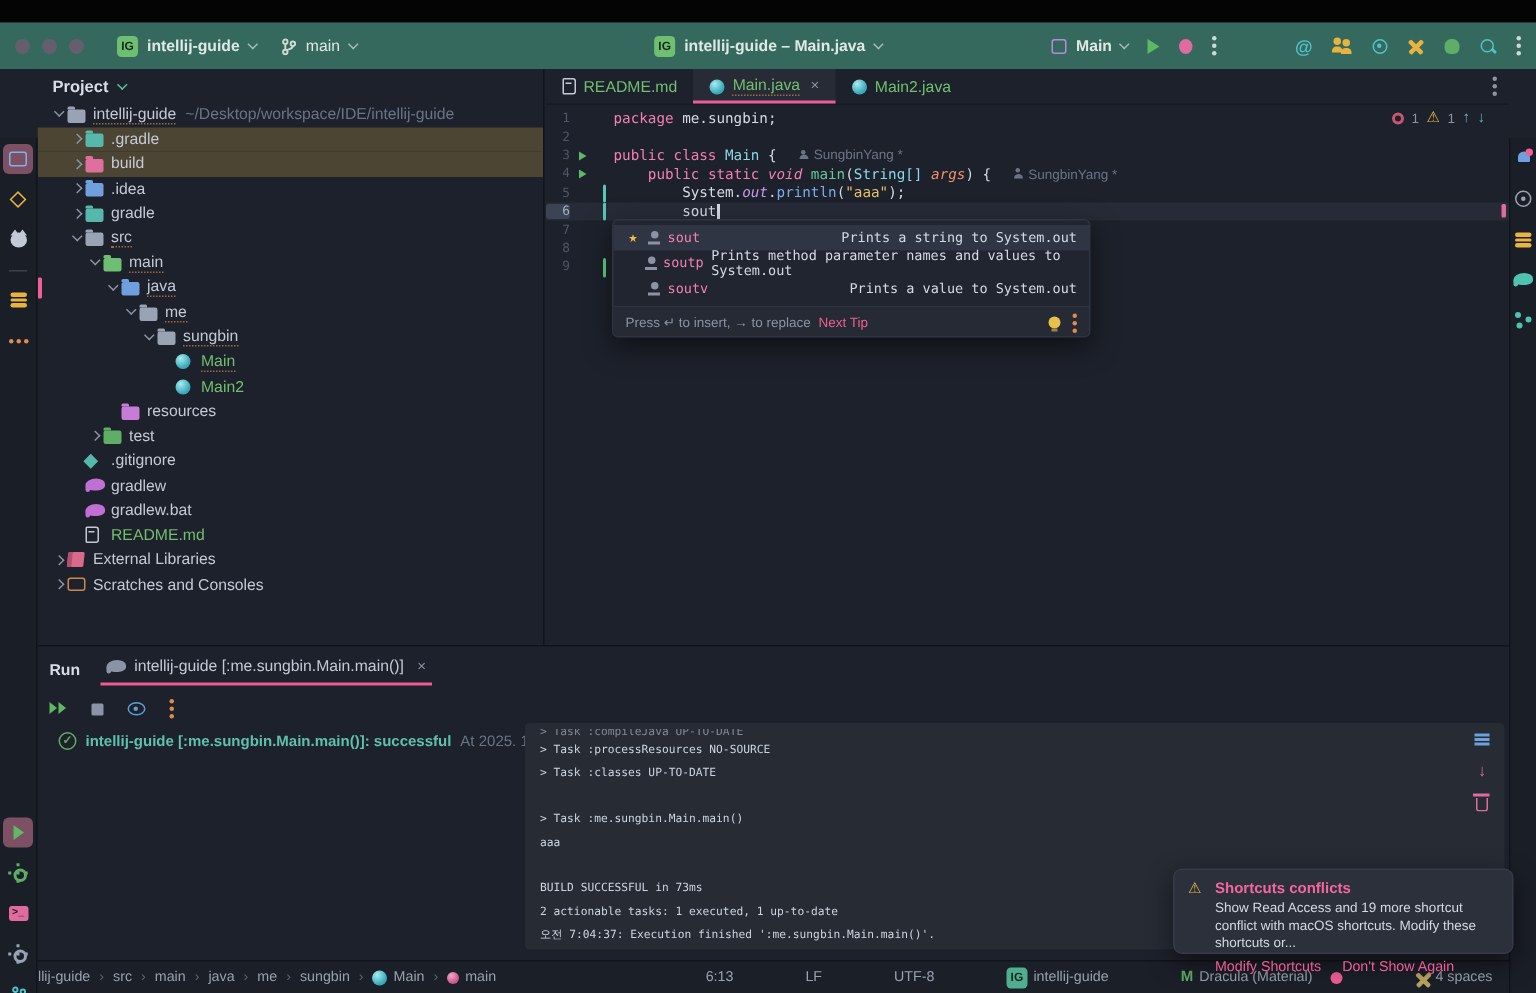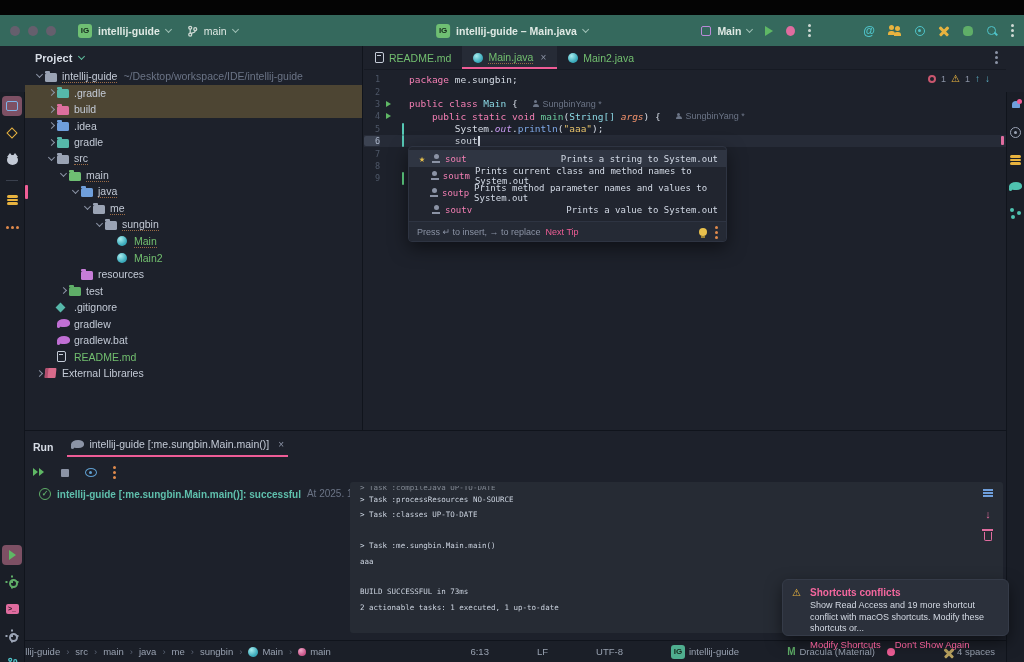--- a/index.html
+++ b/index.html
@@ -138,21 +138,21 @@
   .cline.cur{background:#262b37;}
   .lnum{width:16px;text-align:right;color:#4e5768;font-size:8.5px;flex:none;}
   .cline.cur .lnum{background:#3c4352;color:#aab4c8;border-radius:2px;}
   .lrun{width:13px;display:flex;justify-content:center;flex:none;margin-left:2px;}
   .gut-run{width:0;height:0;border-left:5px solid #5fb865;border-top:3.5px solid transparent;border-bottom:3.5px solid transparent;}
   .lbar{width:9px;flex:none;display:flex;justify-content:flex-end;}
   .lbar i{width:2.5px;height:12.4px;border-radius:1px;}
   .lbar i.teal{background:#56c8b5;}
   .lbar i.green{background:#5fd184;}
   .ltext{padding-left:5px;white-space:pre;}
-  .kw{color:#f47fb4;}.kwi{color:#f47fb4;text-align:center;}
+  .kw{color:#f47fb4;}.kwi{color:#f47fb4;font-style:italic;text-align:center;}
   .cls{color:#8bd8e4;}.fn{color:#69c79b;}
   .argi{color:#f2926c;font-style:italic;}
   .fld{color:#c79af0;font-style:italic;}
   .mth{color:#7fa9e8;}.str{color:#e6c26a;}.pln{color:#d5dbe5;}
   .caret{display:inline-block;width:1.5px;height:11px;background:#d5dbe5;vertical-align:middle;margin-left:0.5px;}
   .inlay{display:inline-flex;align-items:center;gap:3px;margin-left:9px;color:#6b7486;font-family:"Liberation Sans",sans-serif;font-size:9px;font-style:normal;}
   .inspect{position:absolute;top:4px;right:16px;display:flex;align-items:center;gap:5px;font-size:9px;color:#8b93a5;font-family:"Liberation Sans",sans-serif;}
   .stripe-mark{position:absolute;right:2px;top:66px;width:3px;height:9px;background:#e06c9f;border-radius:1px;}
   
   .popup{position:absolute;left:44px;top:76px;width:319px;background:#21252f;border:1px solid #2e3442;border-radius:4px;box-shadow:0 6px 18px rgba(0,0,0,.5);z-index:5;font-family:"DejaVu Sans Mono","Liberation Mono",monospace;font-size:9px;}
@@ -467,20 +467,29 @@
           </div>
           <div class="trow" style="padding-left: 8px;">
             <span class="tchev">
               <span class="chev gray right"></span>
             </span>
             <span class="ticon">
               <span class="ic ic-books"></span>
             </span>
             <span class="tlabel">External Libraries</span>
           </div>
+          <div class="trow" style="padding-left: 8px;">
+            <span class="tchev">
+              <span class="chev gray right"></span>
+            </span>
+            <span class="ticon">
+              <span class="ic ic-console"></span>
+            </span>
+            <span class="tlabel">Scratches and Consoles</span>
+          </div>
         </div>
     </div>
 
     <div class="editor">
       <div class="tabbar">
           <span class="tab">
             <span class="ic ic-book"></span>
             <span>README.md</span>
           </span>
           <span class="tab active">
@@ -583,26 +592,20 @@
                 <span class="pop-star">
                   <span class="ic-star">★</span>
                 </span>
                 <span class="ic ic-stamp"></span>
                 <span class="pop-name">sout</span>
                 <span class="pop-desc">Prints a string to System.out</span>
               </div>
               <div class="pop-row">
                 <span class="pop-star"></span>
                 <span class="ic ic-stamp"></span>
-                <span class="pop-name">soutm</span>
-                <span class="pop-desc">Prints current class and method names to System.out</span>
-              </div>
-              <div class="pop-row">
-                <span class="pop-star"></span>
-                <span class="ic ic-stamp"></span>
                 <span class="pop-name">soutp</span>
                 <span class="pop-desc">Prints method parameter names and values to System.out</span>
               </div>
               <div class="pop-row">
                 <span class="pop-star"></span>
                 <span class="ic ic-stamp"></span>
                 <span class="pop-name">soutv</span>
                 <span class="pop-desc">Prints a value to System.out</span>
               </div>
             </div>
@@ -667,20 +670,21 @@
     <div class="console">
         <div class="con-line clipped">&gt; Task :compileJava UP-TO-DATE</div>
         <div class="con-line">&gt; Task :processResources NO-SOURCE</div>
         <div class="con-line">&gt; Task :classes UP-TO-DATE</div>
         <div class="con-line">&nbsp;</div>
         <div class="con-line">&gt; Task :me.sungbin.Main.main()</div>
         <div class="con-line">aaa</div>
         <div class="con-line">&nbsp;</div>
         <div class="con-line">BUILD SUCCESSFUL in 73ms</div>
         <div class="con-line">2 actionable tasks: 1 executed, 1 up-to-date</div>
+        <div class="con-line">오전 7:04:37: Execution finished ':me.sungbin.Main.main()'.</div>
       </div>
     <div class="con-icons">
       <span class="ic ic-wrap"></span>
       <span class="ic-arrdown">↓</span>
       <span class="ic ic-trash"></span>
     </div>
   </div>
 
   <div class="notif">
     <span class="ic-warn">⚠</span>

